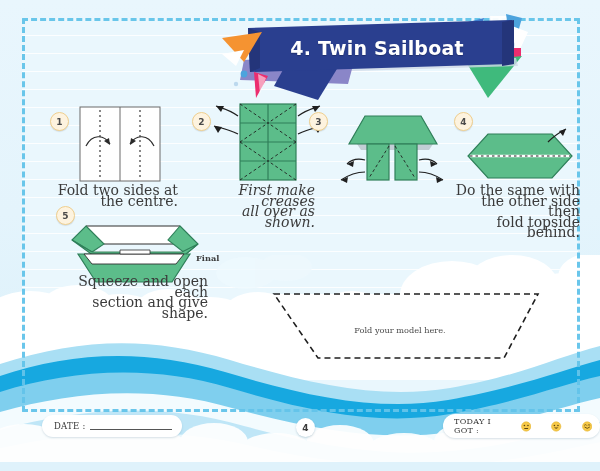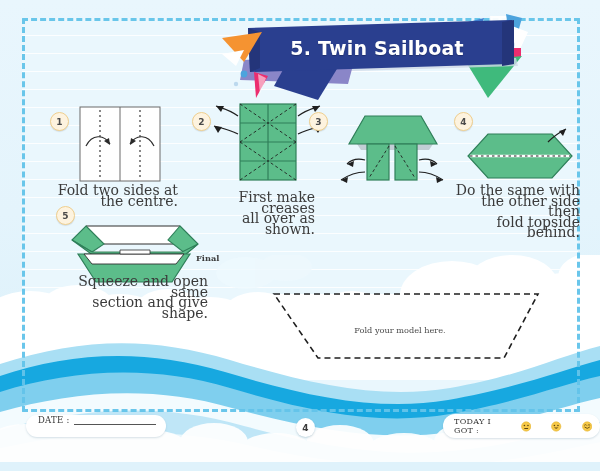--- a/index.html
+++ b/index.html
@@ -63,23 +63,23 @@
     font-family:"DejaVu Serif", serif;}
 
   
   .paste-label{
     position:absolute;left:300px;top:325px;width:200px;text-align:center;
     color:#4a4a4a;font-size:8.2px;font-family:"DejaVu Serif", serif;z-index:5;
   }
 
   
   .date-pill{
-    position:absolute;left:26px;top:415px;width:140px;height:22px;
+    position:absolute;left:42px;top:415px;width:140px;height:22px;
     background:#ffffff;border-radius:11px;box-shadow:0 1px 2px rgba(40,90,120,.18);
-    display:flex;align-items:flex-start;z-index:8;
+    display:flex;align-items:center;z-index:8;
   }
   .date-pill .lbl{font-size:8.5px;color:#333;margin-left:12px;
     font-family:"DejaVu Serif", serif;letter-spacing:.3px;}
   .date-line{flex:1;border-bottom:1.1px solid #555;margin:0 10px 2px 4px;height:9px;}
 
   .pagenum{
     position:absolute;left:296px;top:418px;width:19px;height:19px;border-radius:50%;
     background:#ffffff;box-shadow:0 1px 2px rgba(40,90,120,.25);
     display:flex;align-items:center;justify-content:center;
     font-size:9px;font-weight:bold;color:#3a3a3a;z-index:8;
@@ -171,21 +171,21 @@
       <polygon points="26,14 38,18 38,54 28,58" fill="#24357a"></polygon>
       <polygon points="280,8 292,6 292,50 280,52" fill="#24357a"></polygon>
 
       <polygon points="0,24 40,18 22,48" fill="#f59331"></polygon>
       <polygon points="0,40 22,36 14,52" fill="#ffffff"></polygon>
       <polygon points="32,58 46,62 34,84" fill="#ec2d6e"></polygon>
       <polygon points="36,60 44,64 38,80" fill="#ffffff" opacity=".55"></polygon>
       <circle cx="22" cy="60" r="3.4" fill="#4da3dd"></circle>
       <circle cx="14" cy="70" r="2.2" fill="#bcd9ee"></circle>
     </svg>
-    <div class="banner-title">5. Twin Sailboat</div>
+    <div class="banner-title">4. Twin Sailboat</div>
   </div>
 
   <div class="step" style="left:50px;top:104px;width:120px;height:100px;">
     <div class="num" style="left:0px;top:8px;">1</div>
     <svg width="120" height="82" viewBox="0 0 120 82" style="position:absolute;left:20px;top:0;">
       <rect x="10" y="3" width="80" height="74" fill="#ffffff" stroke="#6b6b6b" stroke-width="1"></rect>
       <line x1="50" y1="3" x2="50" y2="77" stroke="#6b6b6b" stroke-width="1"></line>
       <line x1="30" y1="6" x2="30" y2="74" stroke="#3a3a3a" stroke-width="1.2" stroke-dasharray="2,3"></line>
       <line x1="70" y1="6" x2="70" y2="74" stroke="#3a3a3a" stroke-width="1.2" stroke-dasharray="2,3"></line>
       <path d="M16,42 C22,30 34,30 40,40" stroke="#2b2b2b" stroke-width="1.2" fill="none"></path>
@@ -221,21 +221,21 @@
           <path d="M90,34 C98,30 106,28 114,26"></path>
       </g>
       <g fill="#1f1f1f">
         <polygon points="8,6 16,6 13,12"></polygon>
           <polygon points="6,26 14,27 10,33"></polygon>
         <polygon points="112,6 104,6 107,12"></polygon>
           <polygon points="114,26 106,27 110,33"></polygon>
       </g>
     </svg>
   </div>
-  <div class="cap" style="left:190px;top:192px;width:125px;">First make creases
+  <div class="cap" style="left:190px;top:185px;width:125px;font-style:italic;">First make creases
 all over as shown.</div>
 
   <div class="step" style="left:305px;top:104px;width:140px;height:100px;">
     <div class="num" style="left:4px;top:8px;">3</div>
     <svg width="140" height="82" viewBox="0 0 140 82" style="position:absolute;left:20px;top:0;">
 
       <polygon points="32,40 108,40 104,46 36,46" fill="#9aa6ad" opacity=".5"></polygon>
 
       <polygon points="40,12 96,12 112,40 24,40" fill="#5cbd8a" stroke="#2f7f59" stroke-width="1.2"></polygon>
 
@@ -282,21 +282,21 @@
       <polygon points="22,6 40,24 28,32 8,20" fill="#5cbd8a" stroke="#2f7f59" stroke-width="1.1"></polygon>
       <polygon points="116,6 134,24 122,34 104,20" fill="#5cbd8a" stroke="#2f7f59" stroke-width="1.1"></polygon>
       <polygon points="8,20 28,32 118,32 134,24 122,34 30,36" fill="#5cbd8a" stroke="#2f7f59" stroke-width="1.1"></polygon>
 
       <polygon points="14,34 126,34 108,62 32,62" fill="#5cbd8a" stroke="#2f7f59" stroke-width="1.2"></polygon>
       <polygon points="20,34 120,34 112,44 28,44" fill="#ffffff" stroke="#2f2f2f" stroke-width=".9"></polygon>
       <polygon points="56,30 86,30 86,34 56,34" fill="#ffffff" stroke="#2f2f2f" stroke-width=".8"></polygon>
     </svg>
   </div>
   <div class="finallbl" style="left:196px;top:253px;font-weight:bold;">Final</div>
-  <div class="cap" style="left:48px;top:276px;width:160px;">Squeeze and open same
+  <div class="cap" style="left:48px;top:276px;width:160px;">Squeeze and open each
 section and give shape.</div>
 
   <svg style="position:absolute;left:260px;top:288px;width:290px;height:78px;" viewBox="0 0 290 78">
     <polygon points="14,6 278,6 244,70 58,70" fill="#ffffff" stroke="#1f1f1f" stroke-width="1.6" stroke-dasharray="6,4"></polygon>
   </svg>
   <div class="paste-label">Fold your model here.</div>
 
   <div class="date-pill">
     <span class="lbl">DATE :</span>
     <span class="date-line"></span>

